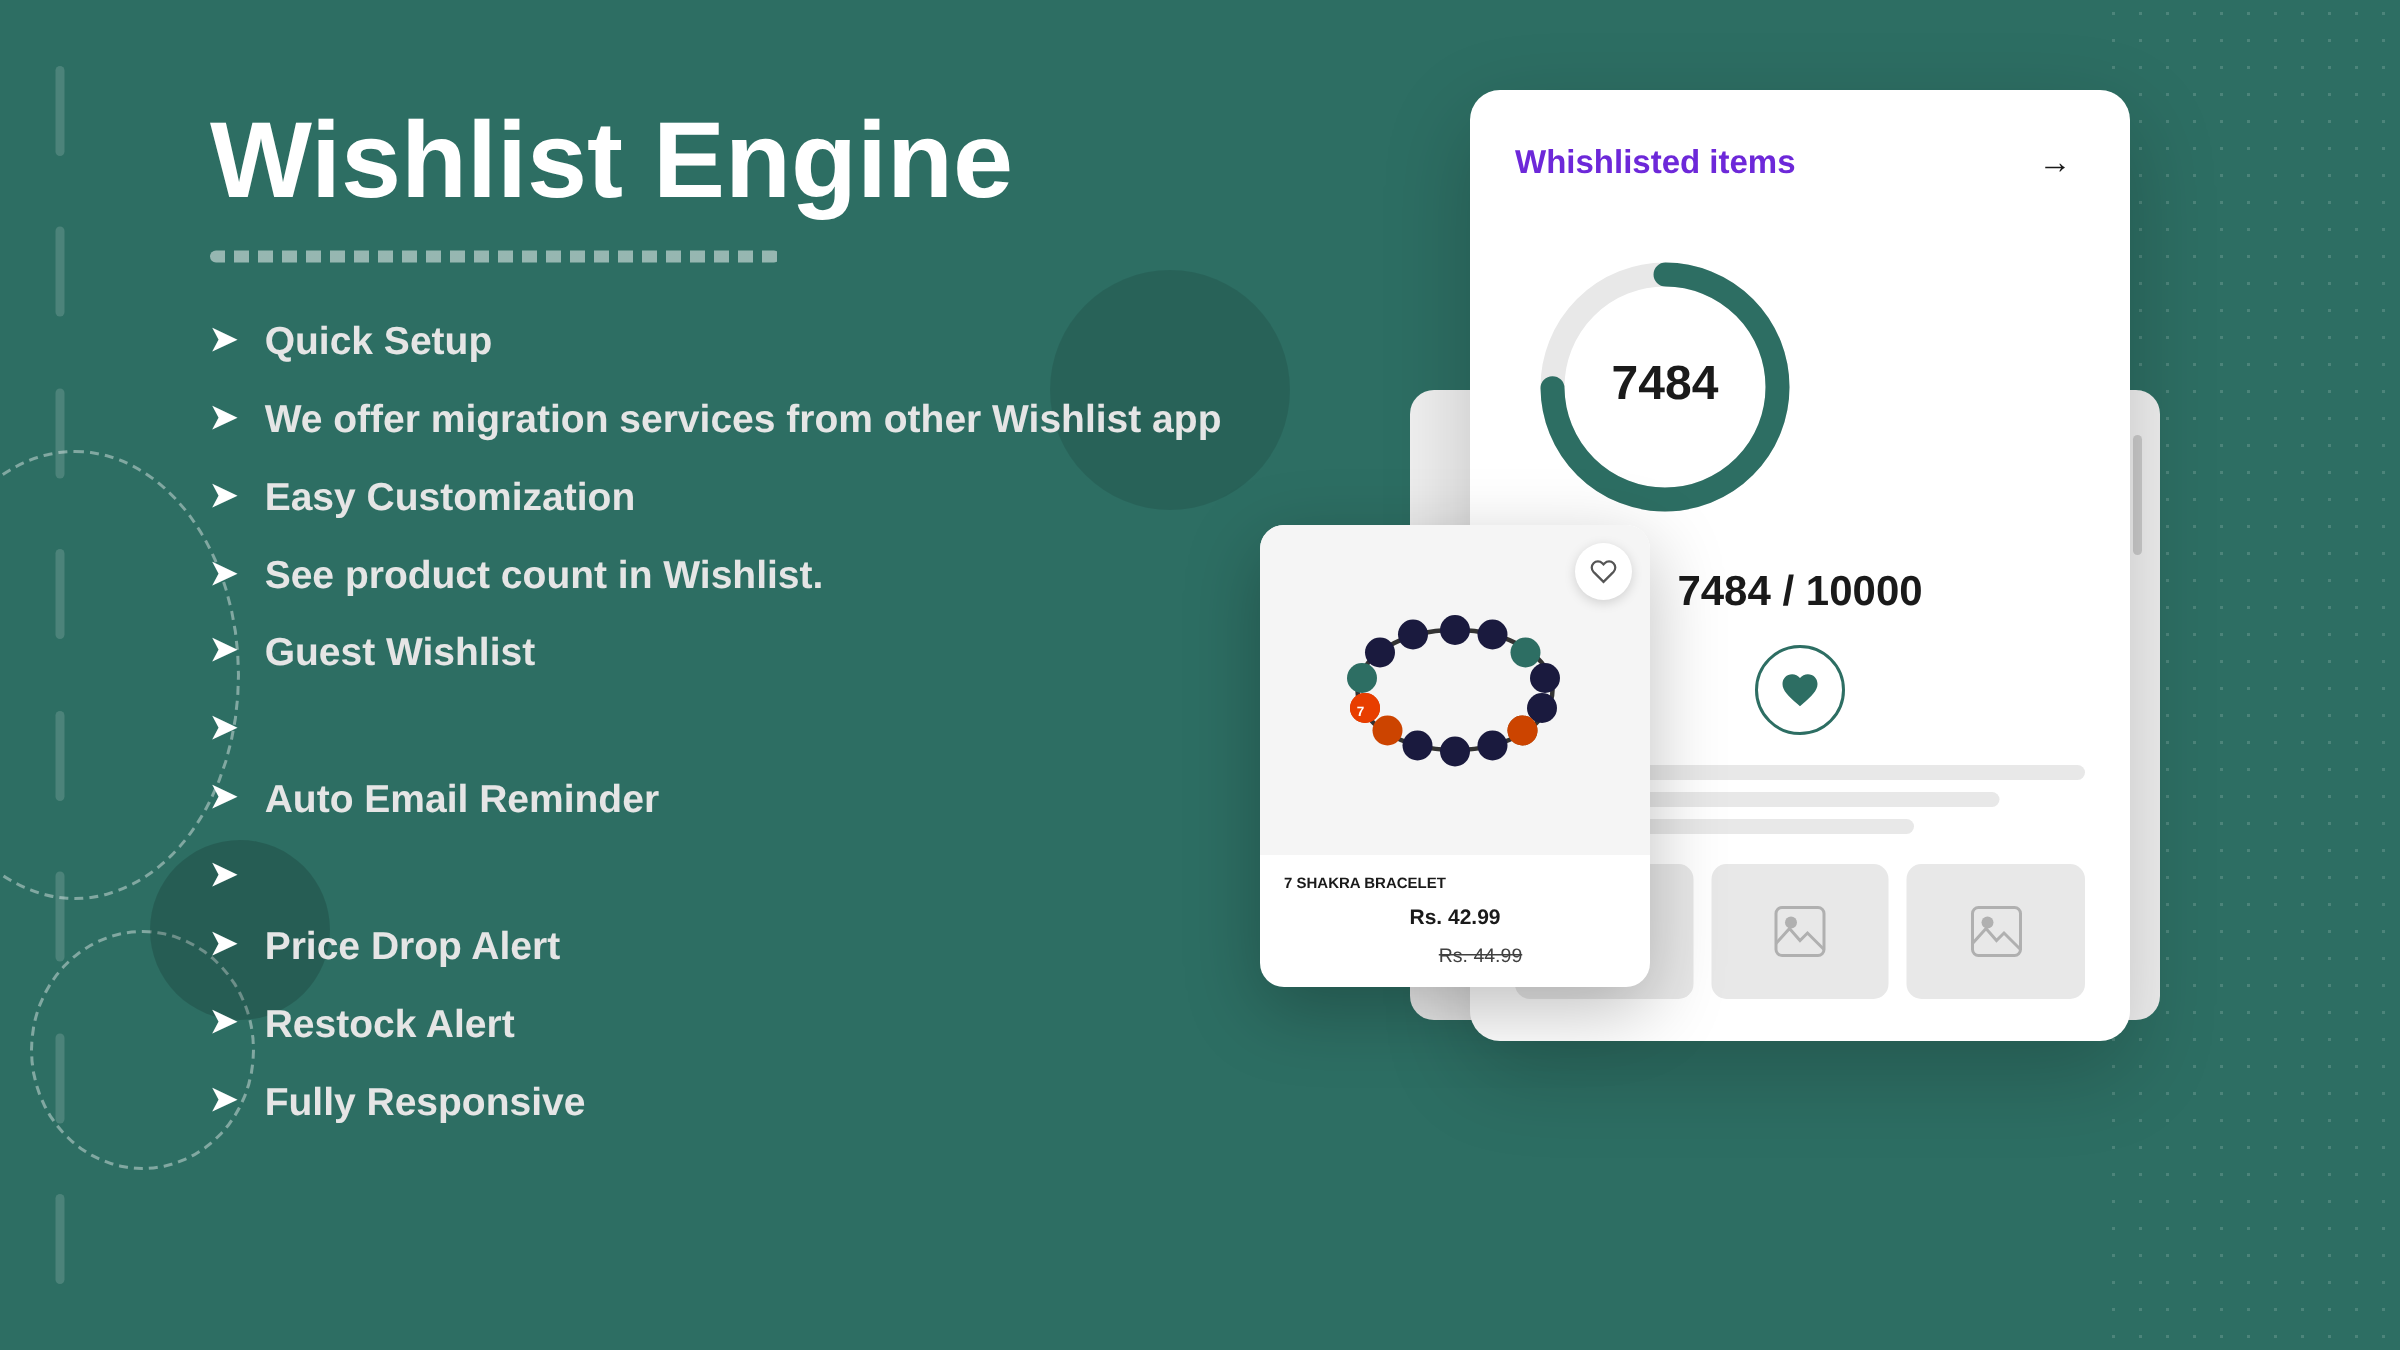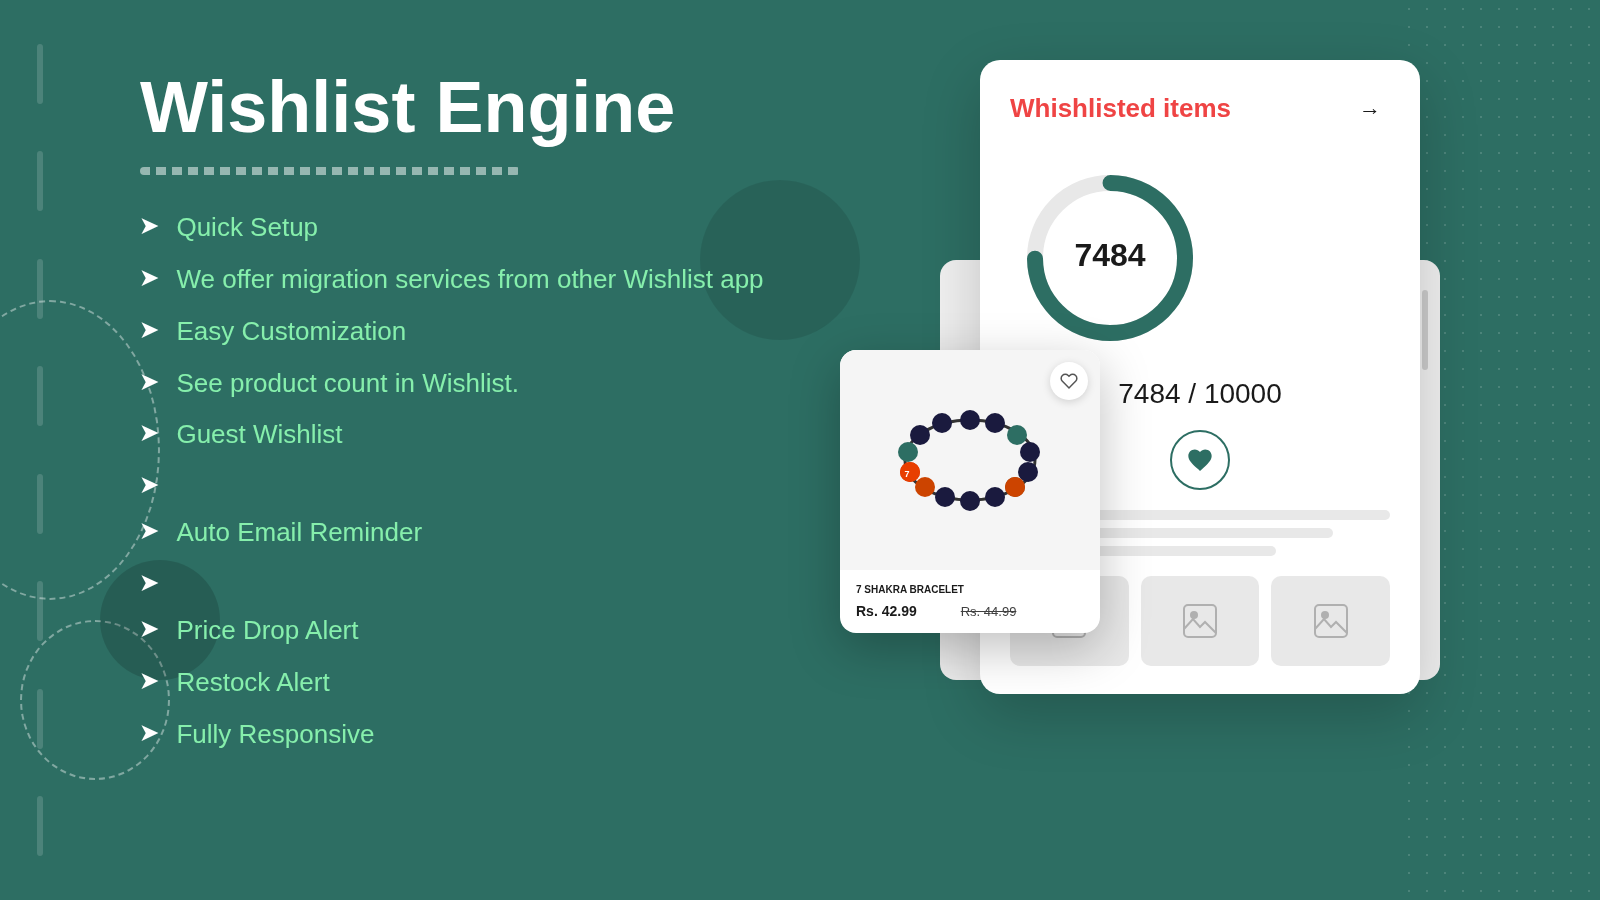--- a/index.html
+++ b/index.html
@@ -134,22 +134,22 @@
     .feature-arrow {
       font-size: 22px;
       color: #ffffff;
       font-weight: bold;
       flex-shrink: 0;
       margin-top: 2px;
     }
 
     .feature-text {
       font-size: 26px;
-      font-weight: 400;
-      color: #86efac;
+      font-weight: 700;
+      color: #e5e5e5;
       line-height: 1.3;
     }
 
     
     .right-content {
       position: absolute;
       right: 180px;
       top: 60px;
       width: 520px;
       height: 780px;
@@ -169,23 +169,23 @@
     }
 
     .wishlist-card-header {
       display: flex;
       align-items: center;
       justify-content: space-between;
       margin-bottom: 30px;
     }
 
     .wishlist-card-title {
-      font-size: 26px;
+      font-size: 22px;
       font-weight: 700;
-      color: #ef4444;
+      color: #6d28d9;
     }
 
     .arrow-btn {
       width: 40px;
       height: 40px;
       display: flex;
       align-items: center;
       justify-content: center;
       font-size: 22px;
       color: #1a1a1a;
@@ -207,21 +207,21 @@
 
     .donut-center-text {
       font-size: 32px;
       font-weight: 800;
       fill: #1a1a1a;
     }
 
     .count-display {
       text-align: center;
       font-size: 28px;
-      font-weight: 400;
+      font-weight: 700;
       color: #1a1a1a;
       margin-bottom: 20px;
     }
 
     
     .heart-circle {
       width: 60px;
       height: 60px;
       border: 2.5px solid #2d6e63;
       border-radius: 50%;
@@ -314,20 +314,21 @@
       font-weight: 700;
       color: #1a1a1a;
       margin-bottom: 8px;
       text-transform: uppercase;
     }
 
     .price-row {
       display: flex;
       align-items: center;
       gap: 10px;
+      flex-direction: column;
     }
 
     .price-current {
       font-size: 14px;
       font-weight: 600;
       color: #1a1a1a;
     }
 
     .price-original {
       font-size: 13px;

